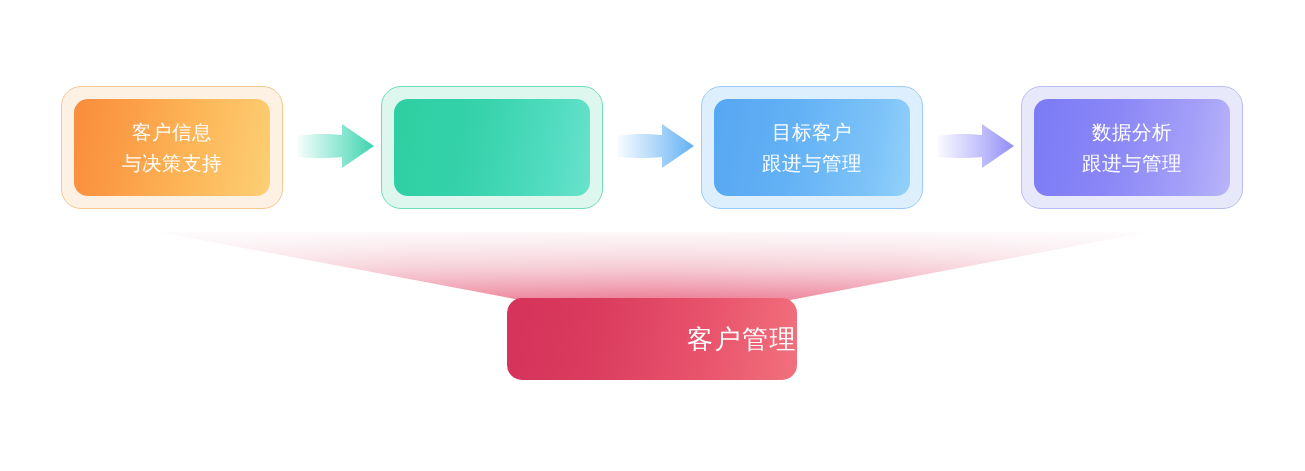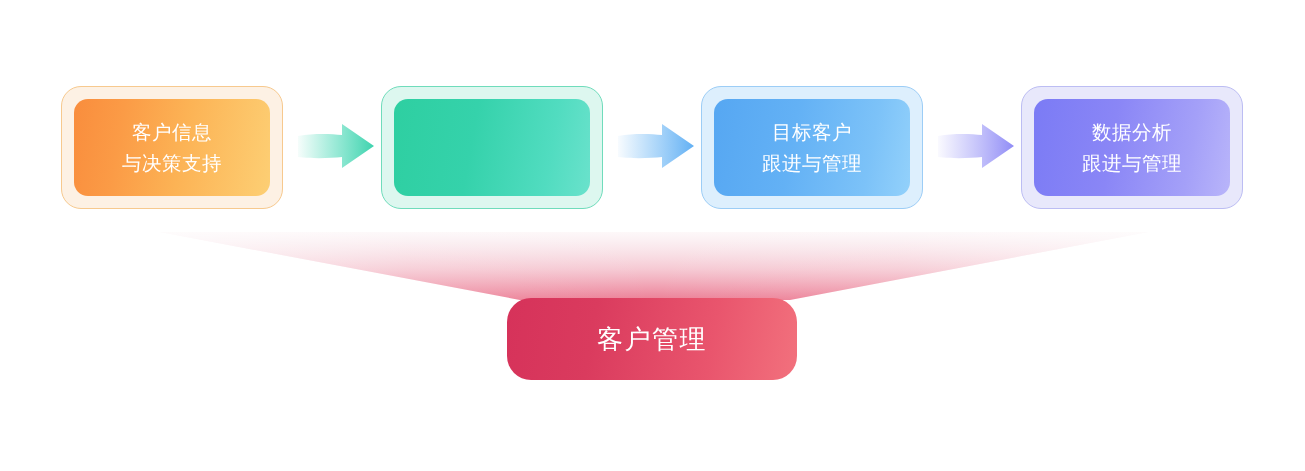--- a/index.html
+++ b/index.html
@@ -83,25 +83,25 @@
   .arrow-2 { left: 617px; }
   .arrow-3 { left: 937px; }
 
   
   .summary-card {
     position: absolute;
     left: 507px;
     top: 298px;
     width: 290px;
     height: 82px;
-    border-radius: 24px;
+    border-radius: 15px;
     background: linear-gradient(100deg, #d6325a 0%, #da3b5e 30%, #e9556d 70%, #f2717d 100%);
     display: flex;
     align-items: center;
-    justify-content: center;
+    justify-content: flex-end;
   }
   .summary-label {
     color: #ffffff;
     font-size: 26px;
     letter-spacing: 1.5px;
     font-weight: 400;
     white-space: nowrap;
   }
 </style>
 </head>

